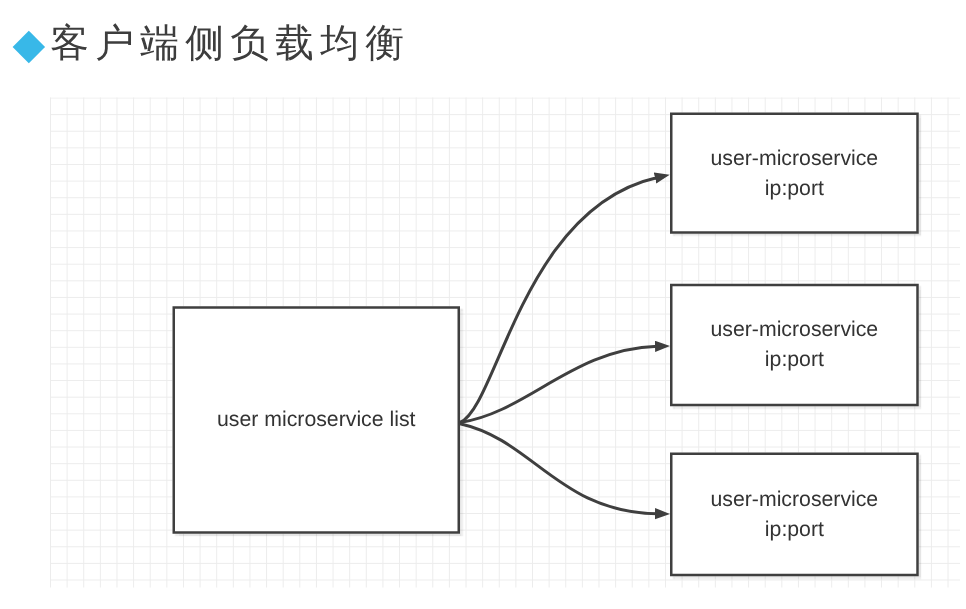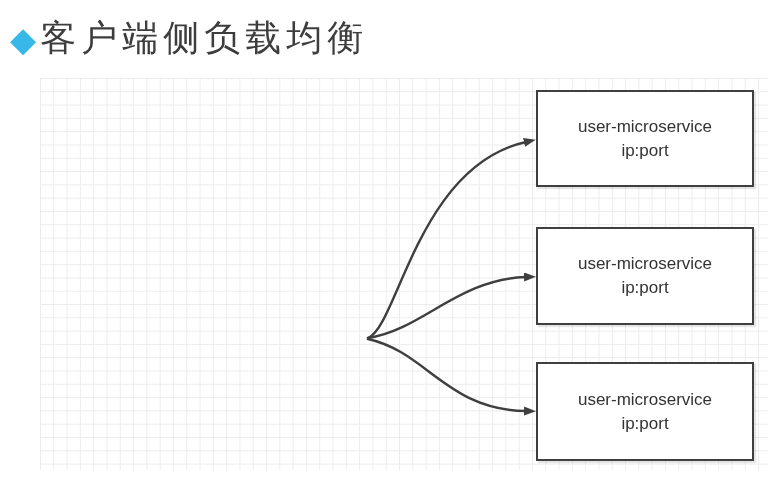--- a/index.html
+++ b/index.html
@@ -29,21 +29,21 @@
     align-items: center;
   }
   .diamond {
     font-size: 34px;
     line-height: 1;
     color: var(--accent, #38b8e8);
     margin-right: 4px;
   }
   .title-text {
     font-family: Liberation Sans, sans-serif;
-    font-size: 36px;
+    font-size: 31px;
     letter-spacing: 5px;
     color: var(--title, #3d3d3d);
     white-space: nowrap;
     text-align: center;
   }
 
   
   .canvas {
     position: absolute;
     left: 40px;
@@ -84,21 +84,21 @@
     top: 245px;
     width: 230px;
     height: 182px;
     display: flex;
     align-items: center;
     justify-content: center;
     text-align: center;
   }
   .target-box {
     left: 536px;
-    width: 218px;
+    width: 199px;
     height: 97px;
     display: flex;
     flex-direction: column;
     align-items: center;
     justify-content: center;
     text-align: center;
     line-height: 24px;
   }
   .target-box.t1 { top: 90px;  }
   .target-box.t2 { top: 227px; height: 98px; }
@@ -128,20 +128,23 @@
 <div class="page">
 
   <div class="title-row">
     <span class="diamond">◆</span>
     <span class="title-text">客户端侧负载均衡</span>
   </div>
 
   <div class="canvas"></div>
 
 
+  <div class="shape inner-box">
+    <span>user microservice list</span>
+  </div>
 
   <div class="shape target-box t1">
     <span>user-microservice</span>
     <span>ip:port</span>
   </div>
 
   <div class="shape target-box t2">
     <span>user-microservice</span>
     <span>ip:port</span>
   </div>

